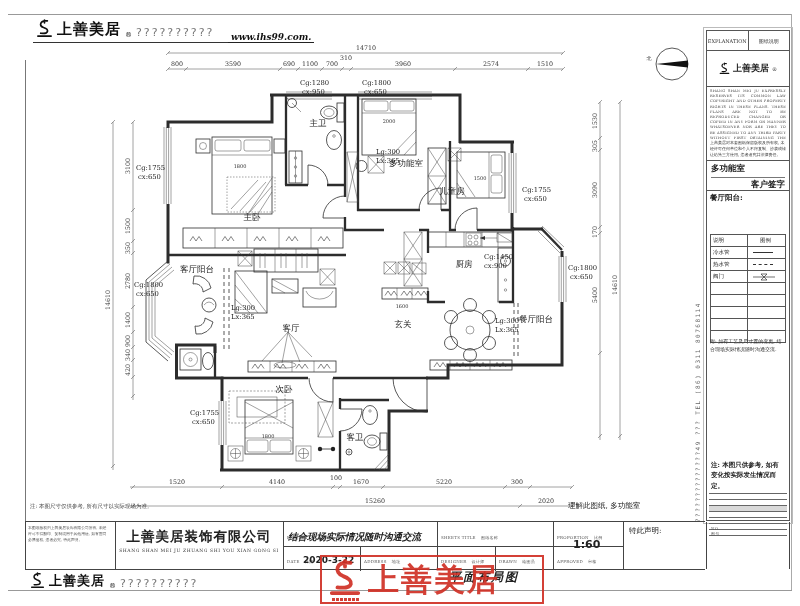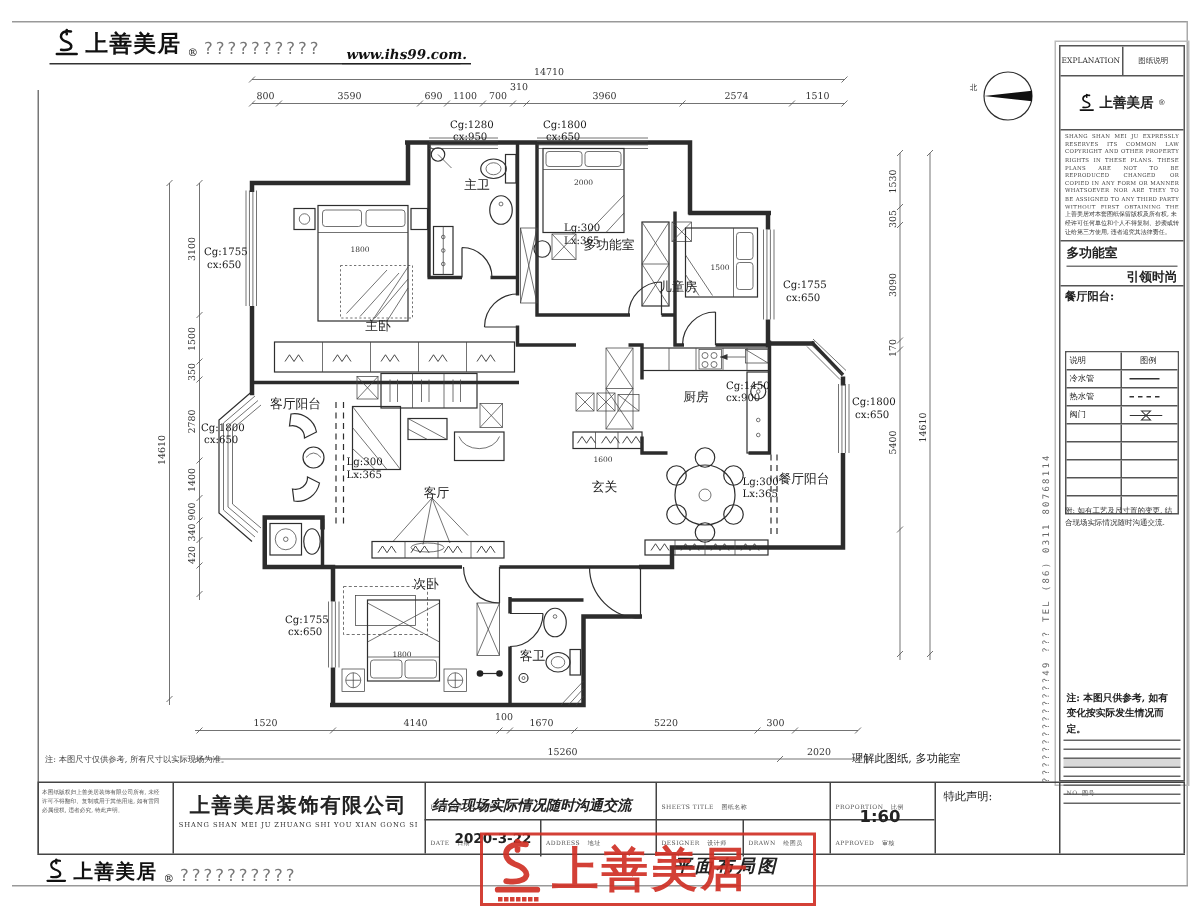--- a/index.html
+++ b/index.html
@@ -33,21 +33,21 @@
   .lrow>div{flex:1;font-size:5.5px;display:flex;align-items:center;padding-left:2px;}
   .lrow>div:first-child{border-right:1px solid #555;flex:0 0 34px;}
   .sym{width:20px;height:0;border-top:1px solid #333;margin-left:3px;}
   .note1{font-size:5px;line-height:1.5;padding:2px 3px;color:#333;}
   .note2{font-size:6.5px;font-weight:bold;line-height:1.6;padding:1px 4px;color:#222;}
   .linesblk{position:absolute;left:2px;right:2px;}
   .linesblk>div{height:5px;border-top:1px solid #666;}
   .linesblk>div.f{background:#d9d9d9;}
   .telv{position:absolute;left:694px;top:522px;width:470px;transform:rotate(-90deg);transform-origin:0 0;font-size:6px;color:#666;letter-spacing:1.5px;font-family:"DejaVu Sans Mono","Liberation Mono",monospace;}
   
-  .tb{position:absolute;left:25px;top:521px;width:765px;height:49px;border-top:1px solid #444;border-bottom:1px solid #444;box-sizing:border-box;}
+  .tb{position:absolute;left:25px;top:521px;width:680px;height:49px;border-top:1px solid #444;border-bottom:1px solid #444;box-sizing:border-box;}
   .tb .v{position:absolute;top:0;bottom:0;border-left:1px solid #444;}
   .tb .vh{position:absolute;border-left:1px solid #444;}
   .tb .h{position:absolute;border-top:1px solid #444;}
   .tiny{font-size:4px;color:#555;letter-spacing:.3px;}
   .disc{position:absolute;left:3px;top:3px;width:82px;font-size:3.8px;line-height:1.6;color:#555;}
   .comp{position:absolute;left:92px;top:6px;width:164px;text-align:center;}
   .comp .cn{font-size:13.5px;font-weight:bold;letter-spacing:1px;font-family:"DejaVu Sans",sans-serif;}
   .comp .py{font-size:4.5px;letter-spacing:.6px;color:#333;margin-top:2px;}
   .projv{font-size:9.5px;font-weight:bold;font-style:italic;}
   .sheetv{font-size:12px;font-weight:bold;font-style:italic;letter-spacing:2px;}
@@ -437,21 +437,21 @@
     </div>
   </div>
   <div class="row" style="height:52px;border-bottom:none;">
     <div class="legal">SHANG SHAN MEI JU EXPRESSLY RESERVES ITS COMMON LAW COPYRIGHT AND OTHER PROPERTY RIGHTS IN THESE PLANS. THESE PLANS ARE NOT TO BE REPRODUCED CHANGED OR COPIED IN ANY FORM OR MANNER WHATSOEVER NOR ARE THEY TO BE ASSIGNED TO ANY THIRD PARTY WITHOUT FIRST OBTAINING THE EXPRESSED WRITTEN PERMISSION AND CONSENT OF SHANG SHAN MEI JU</div>
   </div>
   <div class="row" style="height:22px;">
     <div class="legalcn">上善美居对本套图纸保留版权及所有权, 未经许可任何单位和个人不得复制、抄袭或转让给第三方使用, 违者追究其法律责任。</div>
   </div>
   <div class="row slogan" style="height:30px;">
     <div>多功能室</div>
-    <div class="s2">引领时尚</div>
+    <div class="s2">客户签字</div>
   </div>
   <div class="legtitle">餐厅阳台:</div>
   <div class="ltable" style="top:203px;">
     <div class="lrow" style="background:#fff;">
       <div>说明</div>
       <div style="padding-left:12px;">图例</div>
     </div>
     <div class="lrow">
         <div>冷水管</div>
         <div>

